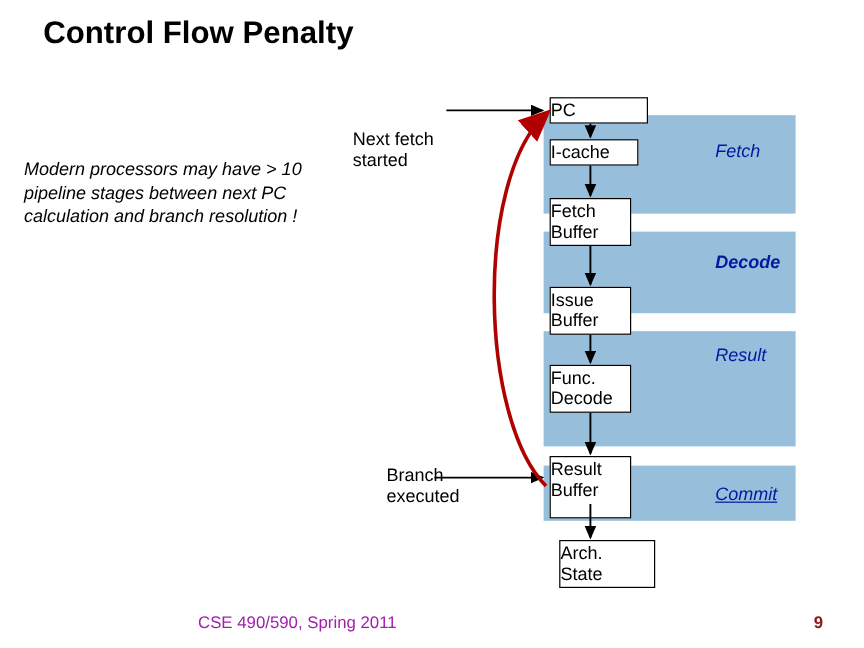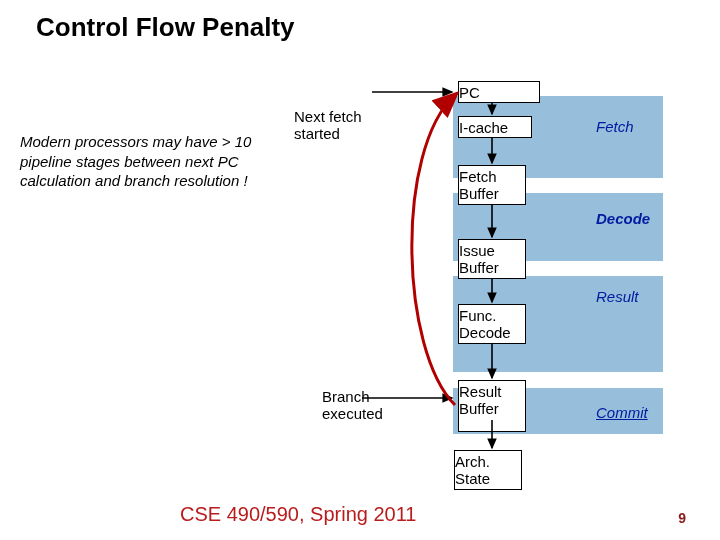--- a/index.html
+++ b/index.html
@@ -48,23 +48,23 @@
     background: #fff;
     border: 1.6px solid #000;
     font-size: 15px;
     color: #000;
     padding: 2px 0;
     box-sizing: border-box;
   }
   .footer-left {
     position: absolute;
     bottom: 14px;
-    left: 180px;
-    font-size: 20px;
-    color: #b91c1c;
+    left: 165px;
+    font-size: 14px;
+    color: #a21caf;
   }
   .footer-right {
     position: absolute;
     bottom: 14px;
     right: 34px;
     font-size: 14px;
     font-weight: bold;
     color: #8a1a1a;
   }
   svg.arrows {
@@ -96,21 +96,21 @@
 <div class="box" style="left:458px; top:81px; width:82px; height:22px;"><span>PC</span></div>
 <div class="box" style="left:458px; top:116px; width:74px; height:22px;"><span>I-cache</span></div>
 <div class="box" style="left:458px; top:165px; width:68px; height:40px; white-space:pre-line;"><span>Fetch
 Buffer</span></div>
 <div class="box" style="left:458px; top:239px; width:68px; height:40px; white-space:pre-line;"><span>Issue
 Buffer</span></div>
 <div class="box" style="left:458px; top:304px; width:68px; height:40px; white-space:pre-line;"><span>Func.
 Decode</span></div>
 <div class="box" style="left:458px; top:380px; width:68px; height:52px; white-space:pre-line;"><span>Result
 Buffer</span></div>
-<div class="box" style="left:454px; top:450px; width:68px; height:40px; white-space:pre-line;"><span>Arch.
+<div class="box" style="left:466px; top:450px; width:80px; height:40px; white-space:pre-line;"><span>Arch.
 State</span></div>
 
 <div class="label" style="left:294px; top:80px; white-space:pre-line;margin-top:28px;">Next fetch
 started</div>
 <div class="label" style="left:294px; top:388px; white-space:pre-line;margin-left:28px;">Branch
 executed</div>
 
 <svg class="arrows">
   <defs>
     <marker id="ah" markerWidth="8" markerHeight="8" refX="6" refY="3" orient="auto">

